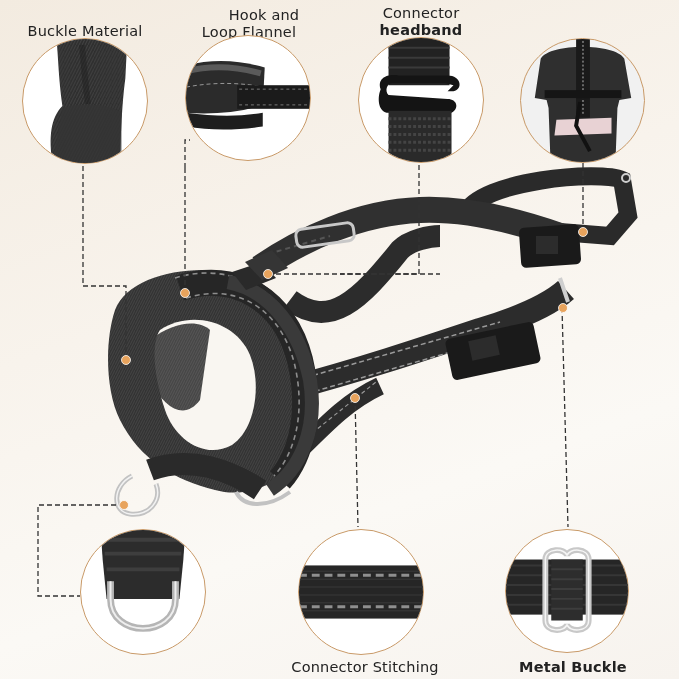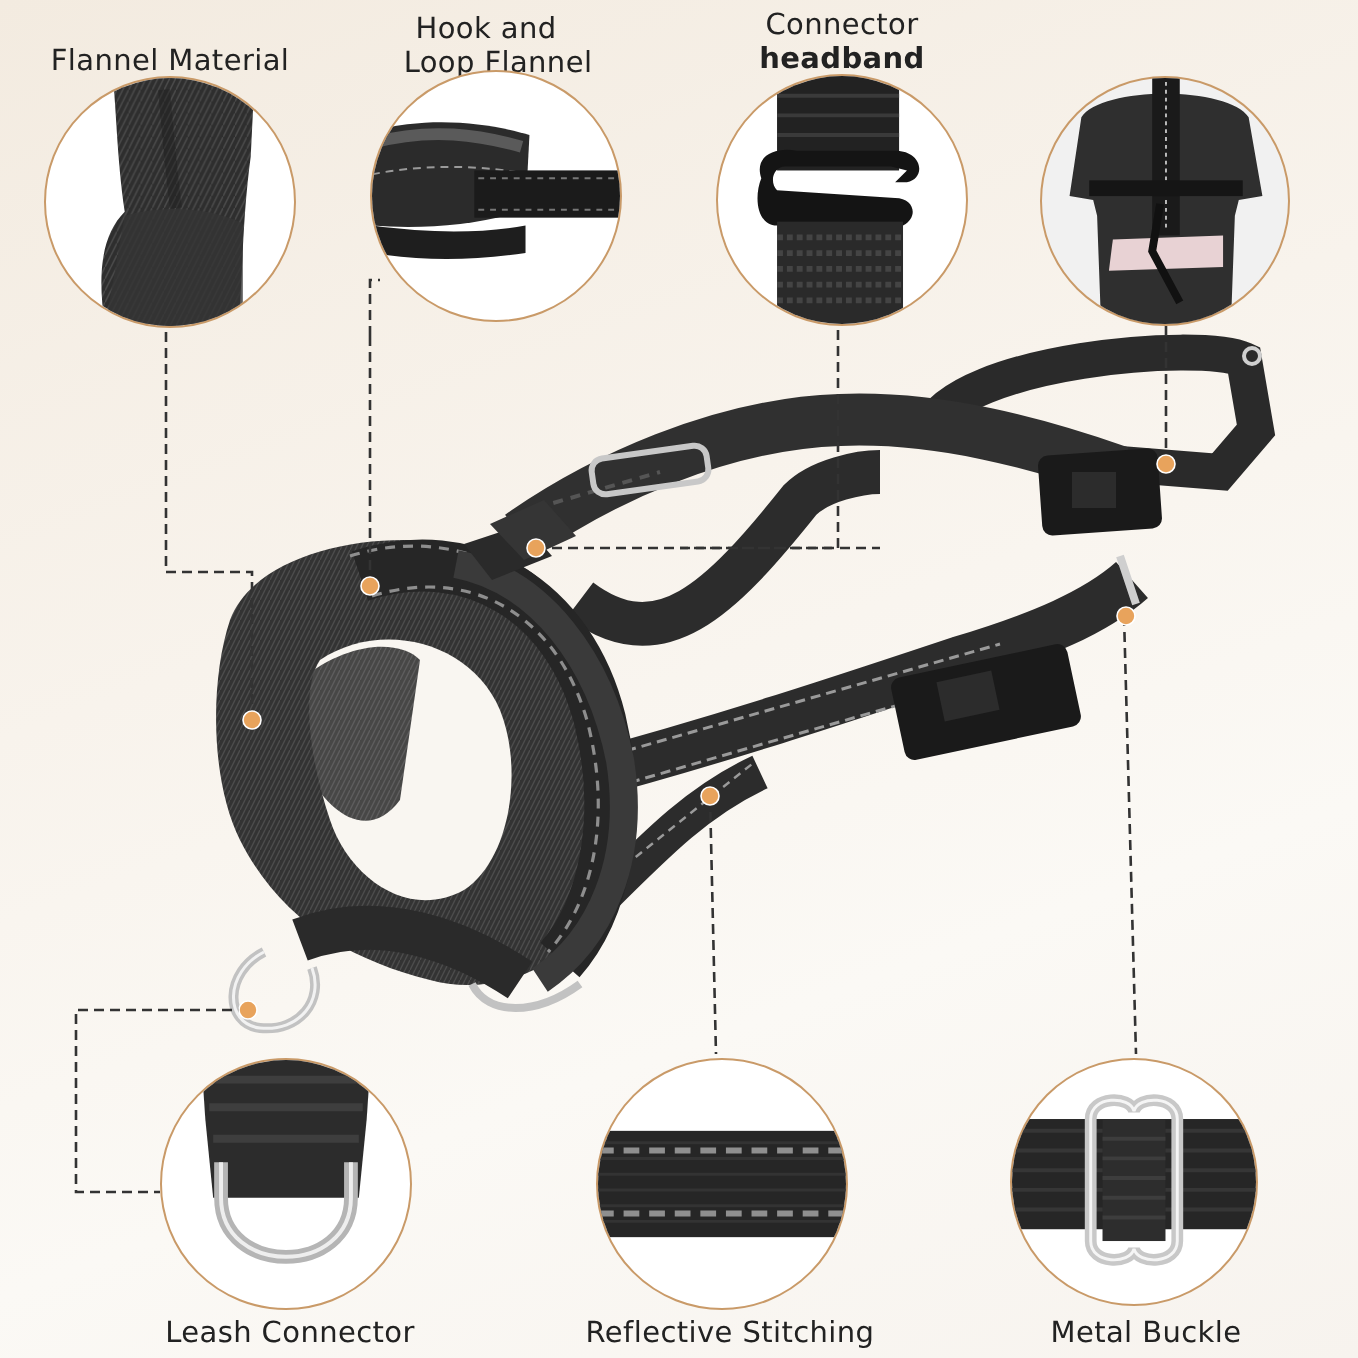--- a/index.html
+++ b/index.html
@@ -18,28 +18,27 @@
     background:#ffffff; overflow:hidden; box-sizing:border-box;
   }
   .detail svg { position:absolute; inset:0; width:100%; height:100%; }
   svg.overlay { position:absolute; left:0; top:0; width:679px; height:679px; pointer-events:none; }
 </style>
 </head>
 <body>
 
 <div class="stage">
 
-  <div class="label" style="left:85px; top:23px;">Flannel Material</div>
-  <div class="label" style="left:243px; top:7px;">Hook and</div>
+  <div class="label" style="left:85px; top:23px;">Buckle Material</div>
+  <div class="label" style="left:264px; top:7px;">Hook and</div>
   <div class="label" style="left:249px; top:24px;">Loop Flannel</div>
   <div class="label" style="left:421px; top:5px;">Connector</div>
   <div class="label" style="left:421px; top:22px;font-weight:bold;">headband</div>
-  <div class="label" style="left:145px; top:659px;">Leash Connector</div>
-  <div class="label" style="left:365px; top:659px;">Reflective Stitching</div>
-  <div class="label" style="left:573px; top:659px;">Metal Buckle</div>
+  <div class="label" style="left:365px; top:659px;">Connector Stitching</div>
+  <div class="label" style="left:573px; top:659px;font-weight:bold;">Metal Buckle</div>
 
   <div class="detail" style="left:22px; top:38px; width:126px; height:126px;">
     <svg viewBox="0 0 126 126">
       <defs>
         <pattern id="fur" width="6" height="6" patternUnits="userSpaceOnUse">
           <rect width="6" height="6" fill="#2e2e2e"></rect>
           <path d="M0 6 L3 0 M3 6 L6 0" stroke="#4a4a4a" stroke-width="0.8"></path>
         </pattern>
       </defs>
       <path d="M34 0 L106 0 L104 40 C100 70 100 95 98 126 L30 126 C26 100 28 80 40 68 C36 40 36 20 34 0 Z" fill="url(#fur)"></path>

